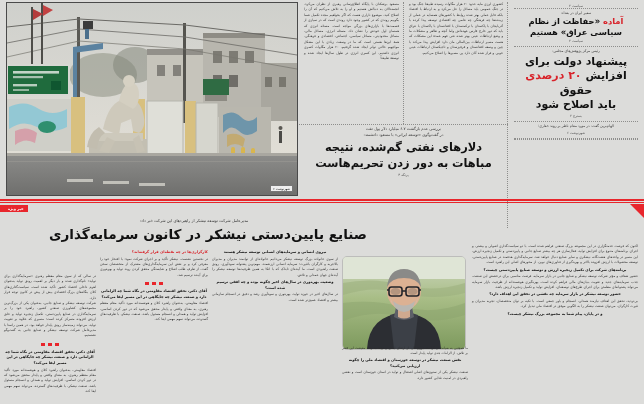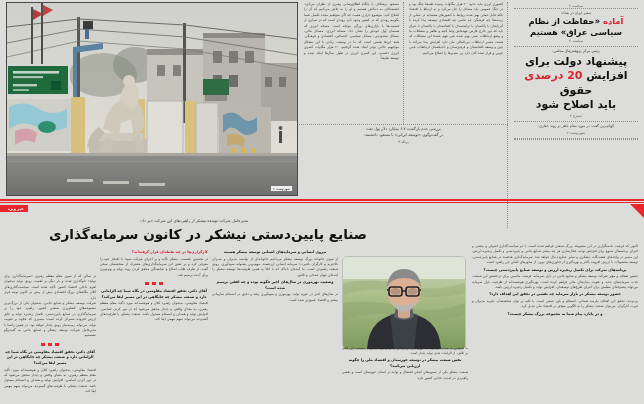--- a/index.html
+++ b/index.html
@@ -92,21 +92,21 @@
 
       <div class="lbox first">
         <div class="kicker">سفیر ایران در بغداد:</div>
         <div class="hl"><span class="red">آماده </span><span>«حفاظت از نظام سیاسی عراق» هستیم</span></div>
         <div class="ref">سیاست ۲</div>
       </div>
       <div class="dotrule"></div>
 
       <div class="lbox">
         <div class="kicker">رئیس مرکز پژوهش‌های مجلس:</div>
-        <div class="hl">پیشنهاد دولت برای<br>افزایش <span class="red">20 درصدی</span> حقوق<br>باید اصلاح شود</div>
+        <div class="hl">پیشنهاد دولت برای<br>افزایش <span class="red">۲۰ درصدی</span> حقوق<br>باید اصلاح شود</div>
         <div class="ref">بسترج ۲</div>
       </div>
       <div class="dotrule"></div>
 
       <div class="lbox">
         <div class="kicker">الهام‌برین گفت: در مورد مقام ناظر بر روند حفاری؛</div>
         <div class="ref">شهرنوشت ۶</div>
       </div>
       <div class="dotrule"></div>
 
@@ -121,20 +121,21 @@
     </div>
     <div class="midcol2">
       <div class="body">مسعود برشکنان با پایگاه اطلاع‌رسانی رهبری از نظران می‌کرد. انجمه‌دالان به دنبالش هستیم و او را به تلاش می‌کنیم که آن را اصلاح کنید. موضوع ناراری هست که اگر بخواهیم مجدد تکمیل شما بگوییم روندی که در کشور وجود دارد روندی است که در سیازی از قسمت‌ها با بازاری‌های بزرگی مواجه است. مسئله انرژی که همسان اول خودش را نشان داد. مسئله انرژی، مسائل مالی، مسائل محدودیتی، مسائل سیاسی، اجتماعی، اقتصادی و فرهنگی. همهٔ این‌ها هستی است که ما در وسعت زیادی با این مشکل مواجهیم حالتی توانر ایجاد شده گرفتیم. ۲۰ هزار مگاوات کسری انرژی داشتیم. این کسری انرژی در طول سال‌ها ایجاد شده و توسعهٔ طبیعتاً</div>
     </div>
 
     <div class="dotrule" style="position:absolute;top:124px;right:136px;width:209px;"></div>
 
     <div class="leadblock">
       <div class="kicker" style="font-size:3.9px;">بررسی عدم بازگشت ۶.۷ میلیارد دلار پول نفت</div>
       <div class="kicker" style="font-size:3.9px;margin-bottom:3px;">در گفت‌وگوی «توسعه ایرانی» با مسعود دانشمند:</div>
+      <div class="hl">دلارهای نفتی گم‌شده، نتیجه مباهات به دور زدن تحریم‌هاست</div>
       <div class="ref">پرتگه ۳</div>
     </div>
 
     <div class="photo-top">
       <svg width="290" height="192" viewBox="0 0 290 192" preserveAspectRatio="none">
         <defs>
           <linearGradient id="sky" x1="0" y1="0" x2="0" y2="1">
             <stop offset="0%" stop-color="#cfd0cc"></stop>
               <stop offset="60%" stop-color="#dcdad3"></stop>
             <stop offset="100%" stop-color="#e6e2d8"></stop>

